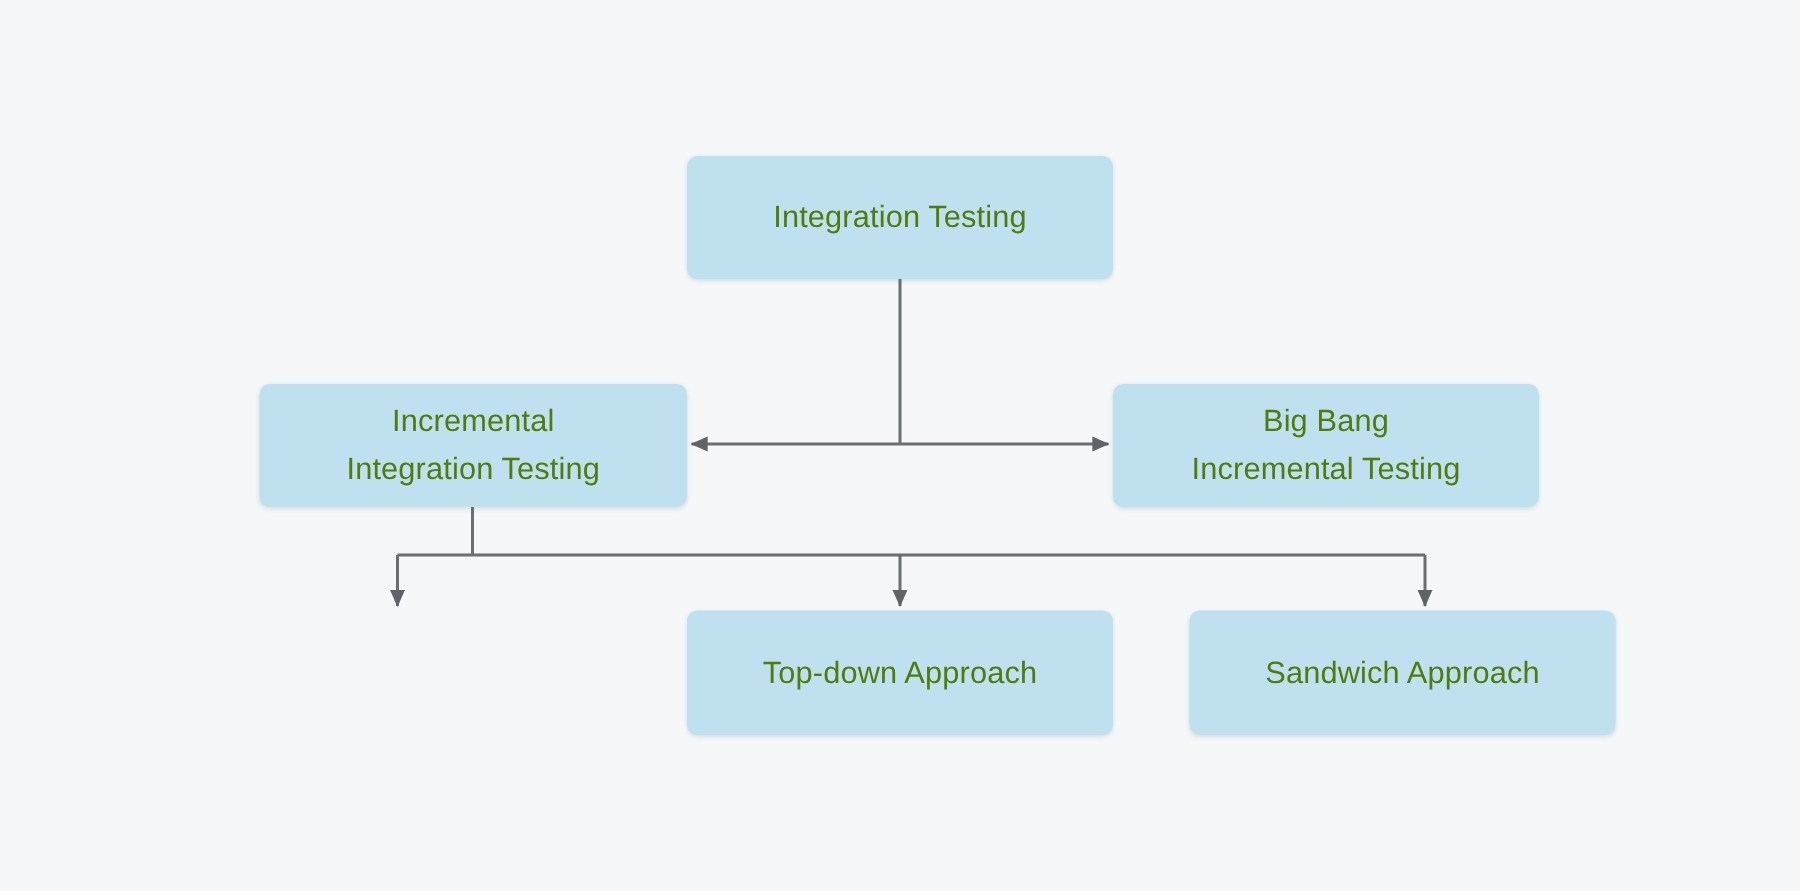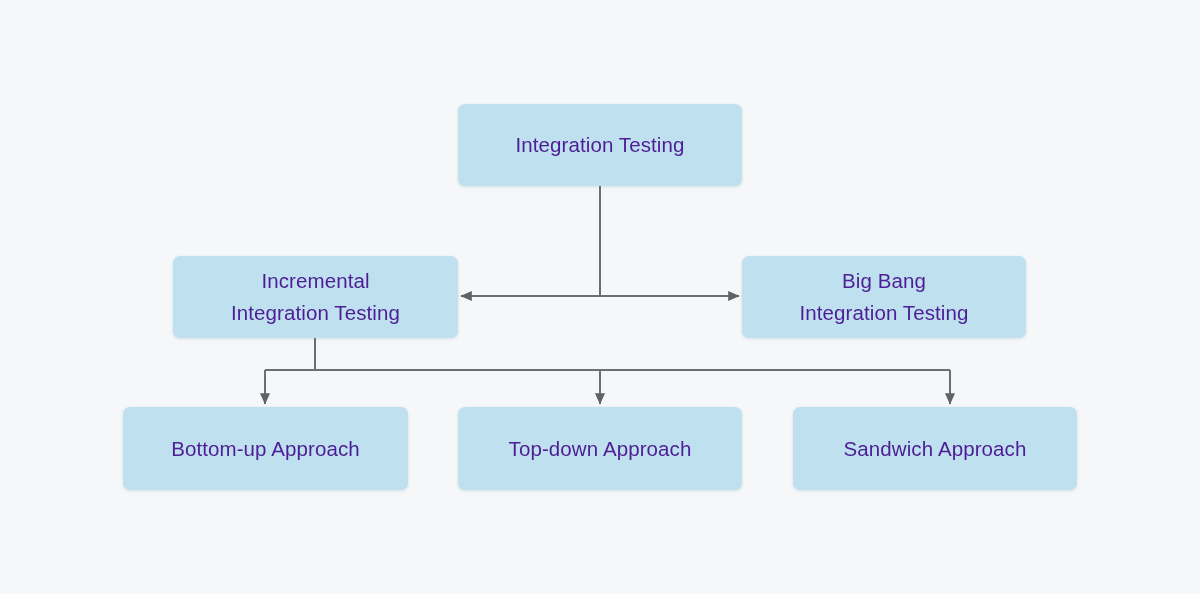--- a/index.html
+++ b/index.html
@@ -31,21 +31,21 @@
   .node-box {
     position: absolute;
     box-sizing: border-box;
     background: #bfe0ef;
     border-radius: 7px;
     box-shadow: 0 1px 3px rgba(80, 110, 130, 0.18);
     display: flex;
     align-items: center;
     justify-content: center;
     text-align: center;
-    color: #4c1d95;
+    color: #4d7c0f;
     font-size: 20.5px;
     font-weight: 500;
     line-height: 1.55;
     letter-spacing: 0.1px;
     padding: 4px 10px;
   }
   .node-label {
     display: block;
     white-space: pre-line;
   }
@@ -126,26 +126,23 @@
     <span class="node-label">Integration Testing</span>
   </div>
 
   <div class="node-box" id="node-incremental-integration-testing">
     <span class="node-label">Incremental
 Integration Testing</span>
   </div>
 
   <div class="node-box" id="node-big-bang-integration-testing">
     <span class="node-label">Big Bang
-Integration Testing</span>
+Incremental Testing</span>
   </div>
 
-  <div class="node-box" id="node-bottom-up-approach">
-    <span class="node-label">Bottom-up Approach</span>
-  </div>
 
   <div class="node-box" id="node-top-down-approach">
     <span class="node-label">Top-down Approach</span>
   </div>
 
   <div class="node-box" id="node-sandwich-approach">
     <span class="node-label">Sandwich Approach</span>
   </div>
 
 </div>

